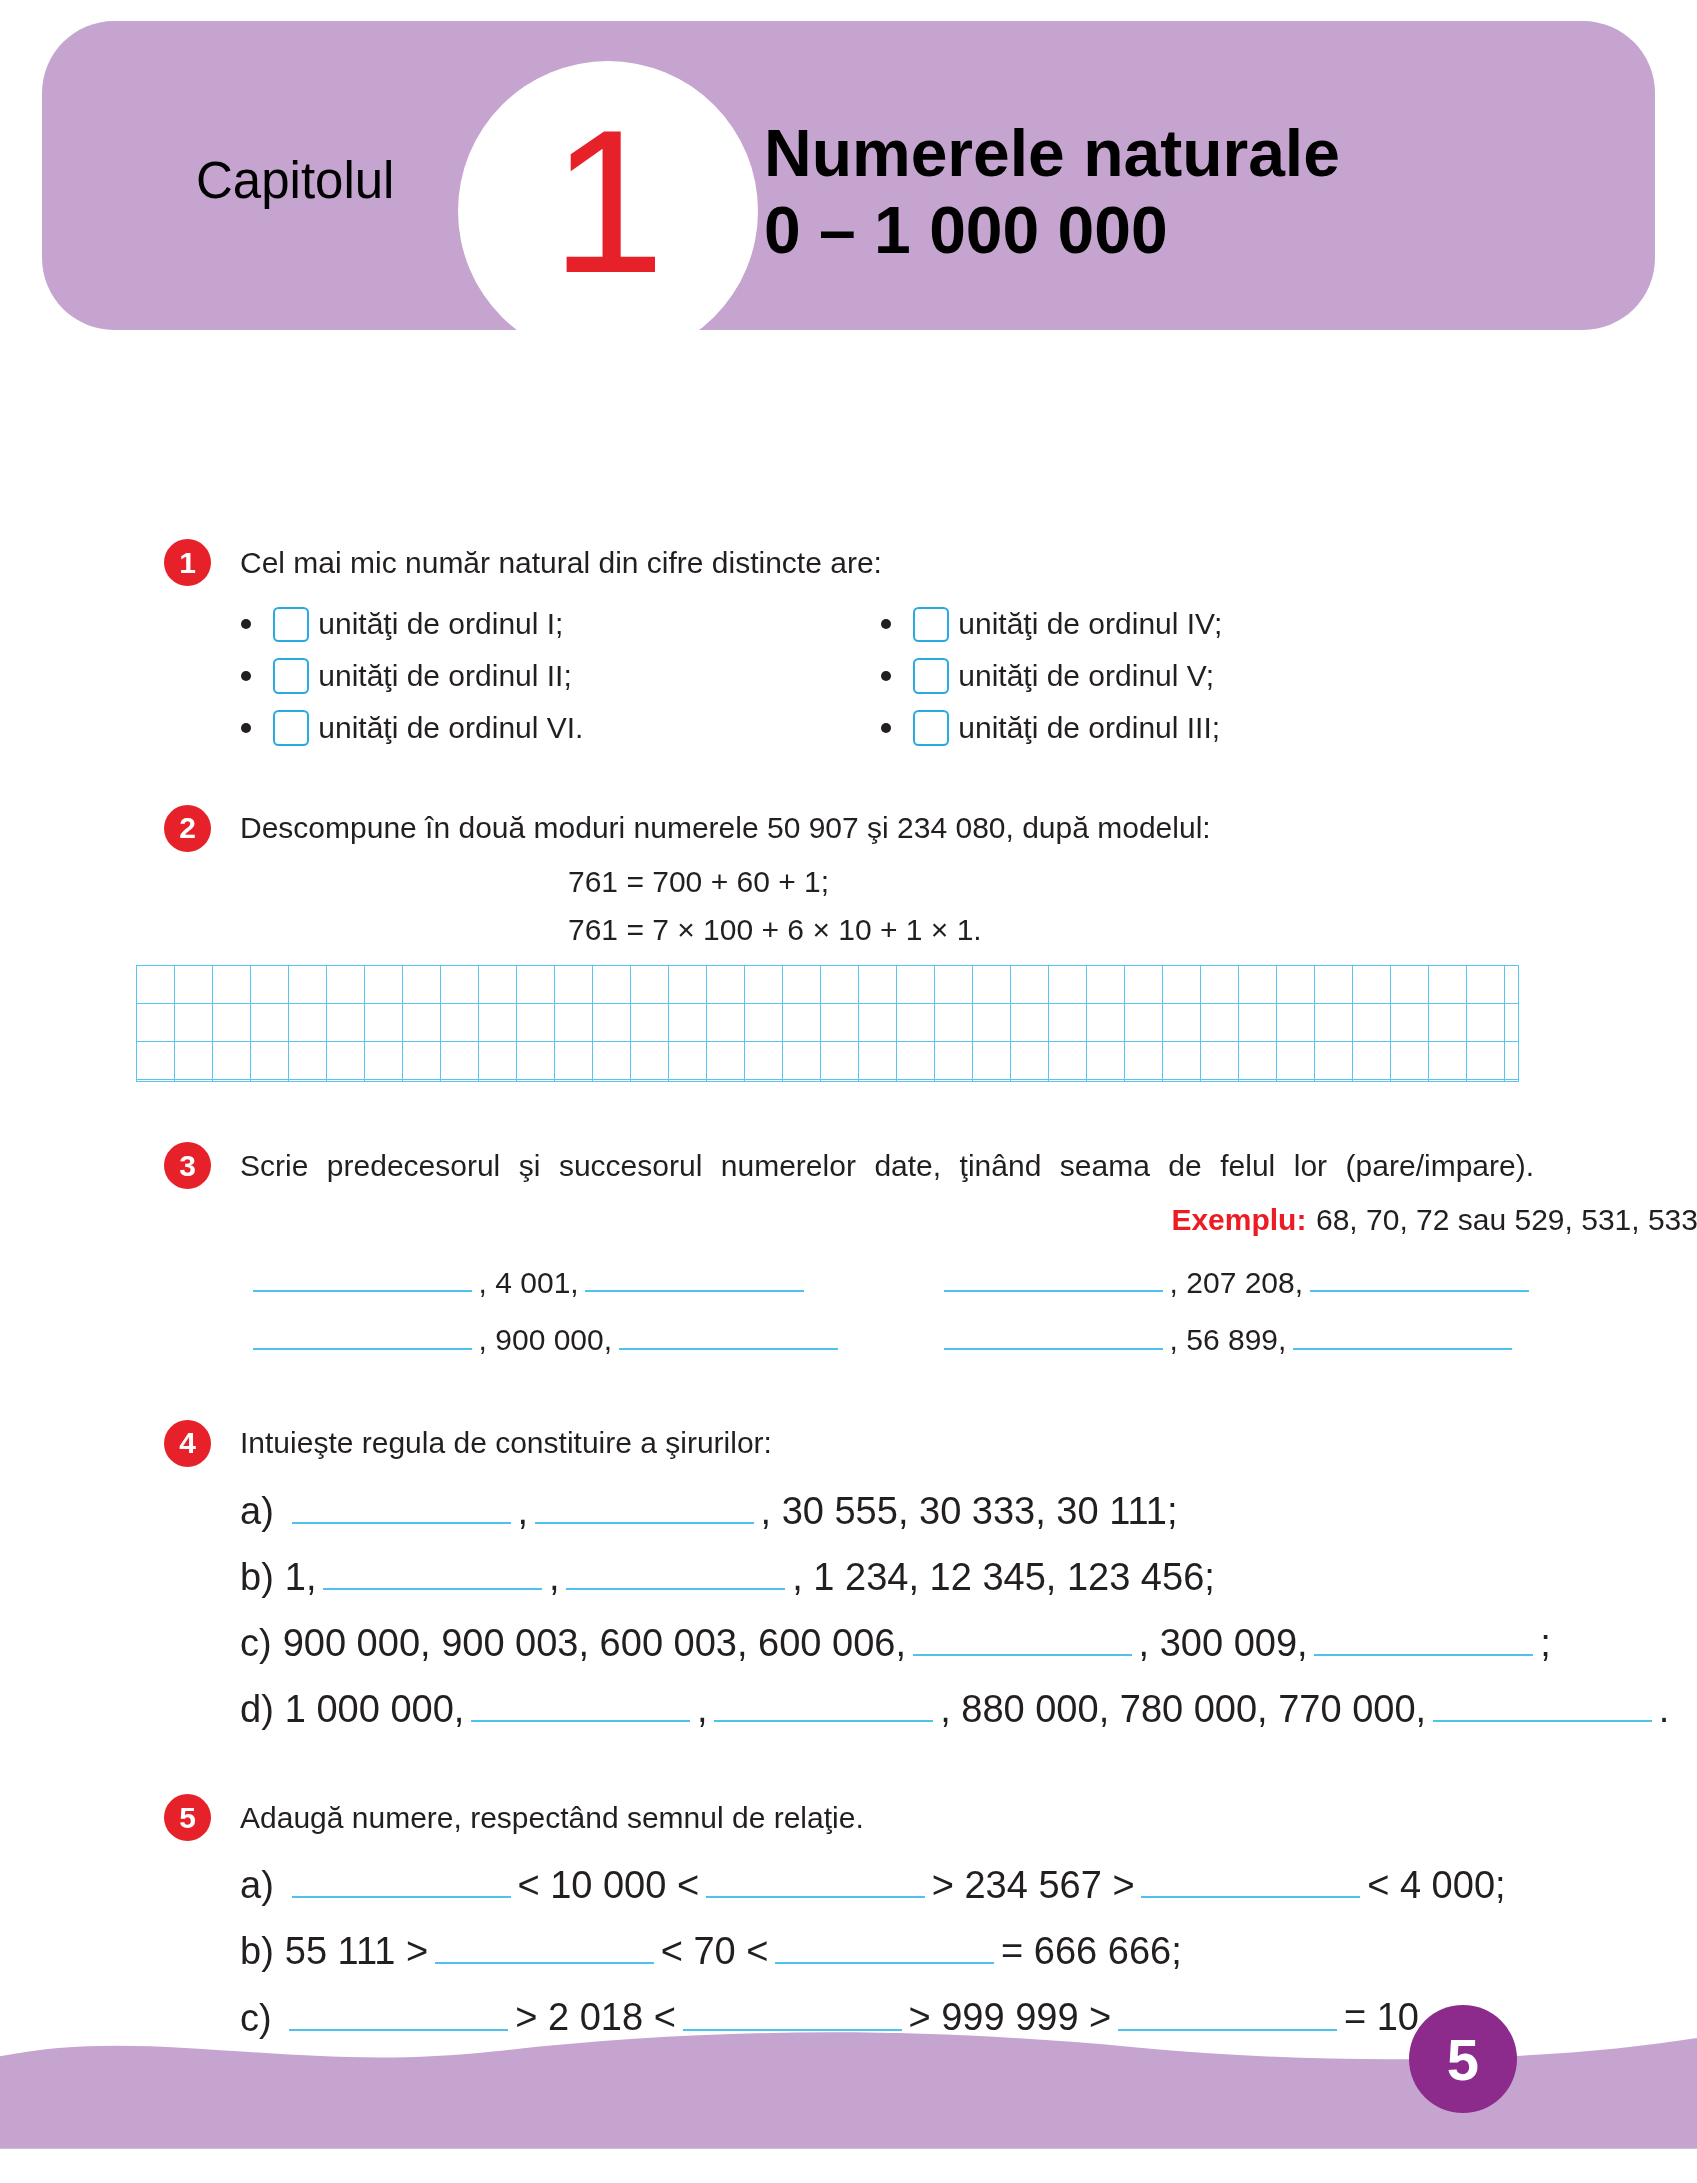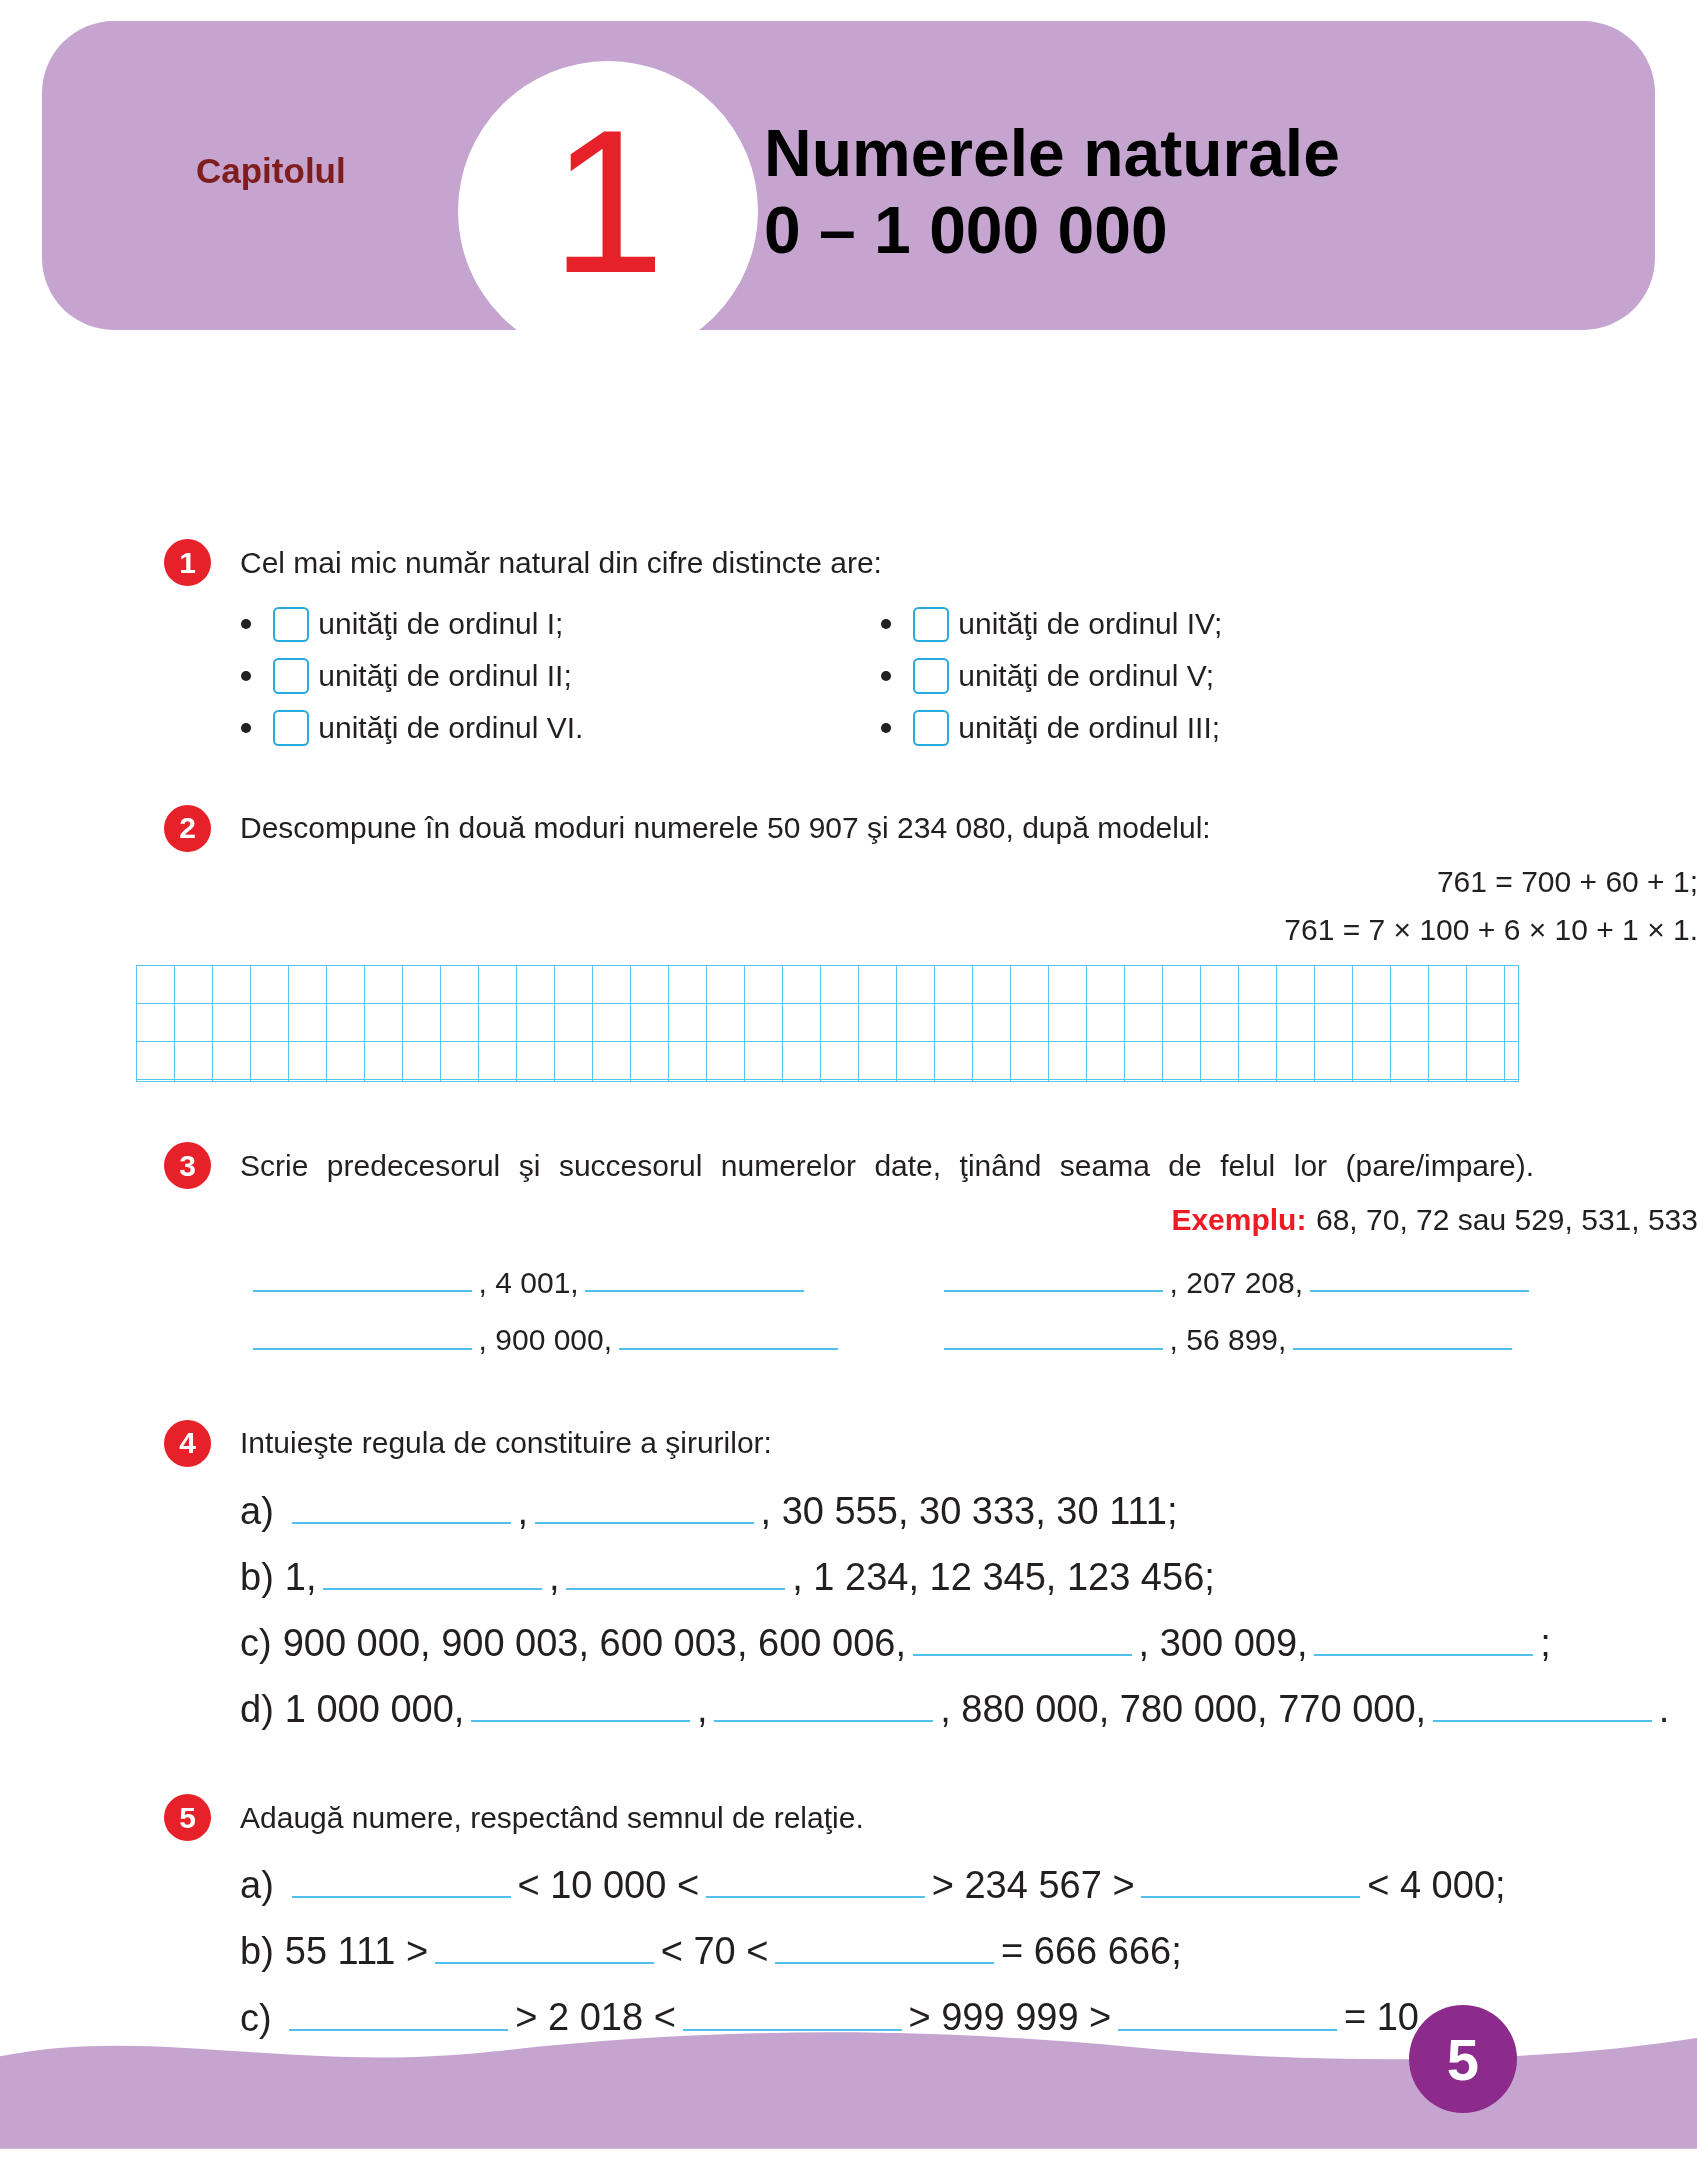--- a/index.html
+++ b/index.html
@@ -7,21 +7,21 @@
     position:relative; width:1698px; height:2183px; background:#ffffff;
     font-family:"Liberation Sans", sans-serif; color:#231f20; overflow:hidden;
   }
 
   
   .banner {
     position:absolute; left:42px; top:20.5px; width:1613px; height:309px;
     background:#c6a4d0; border-radius:72px;
   }
   .chapter-label {
-    position:absolute; left:154px; top:130px; font-size:35px; font-weight:bold; color:#7f1d1d;
+    position:absolute; left:154px; top:130px; font-size:51px; font-weight:normal; color:#000000;
   }
   .banner-circle {
     position:absolute; left:416px; top:40px; width:300px; height:300px;
     background:#ffffff; border-radius:50%;
   }
   .banner-circle .big-num {
     position:absolute; left:0; top:-9.6px; width:100%; height:100%;
     display:flex; align-items:center; justify-content:center;
     font-size:205px; color:#e62129; font-weight:400;
   }
@@ -53,21 +53,21 @@
   .ex1 .ex-head { margin-top:204px; }
   .ex1-bullets {
     display:grid; grid-template-columns:640px 1fr; row-gap:16.4px;
     margin:20.5px 0 0 241px; font-size:30px;
   }
   .bullet-item { display:flex; align-items:center; }
   .dot { width:10.3px; height:10.3px; border-radius:50%; background:#231f20; margin-right:12.3px; flex:0 0 auto; }
 
   
   .ex2 .ex-head { margin-top:59px; }
-  .model-line { font-size:30px; margin-left:568px; margin-top:13.7px;text-align:right; }
+  .model-line { font-size:30px; margin-left:568px; margin-top:13.7px; }
   .answer-grid {
     margin:18px 0 0 136px; width:1382px; height:116px; background:#ffffff;
     background-image:
       repeating-linear-gradient(to right,  #56c5ef 0 1.4px, transparent 1.4px 38px),
       repeating-linear-gradient(to bottom, #56c5ef 0 1.4px, transparent 1.4px 38px);
     border-right:1.4px solid #56c5ef; border-bottom:1.4px solid #56c5ef;
   }
 
   
   .ex3 .ex-head { margin-top:60px; align-items:flex-start; }

